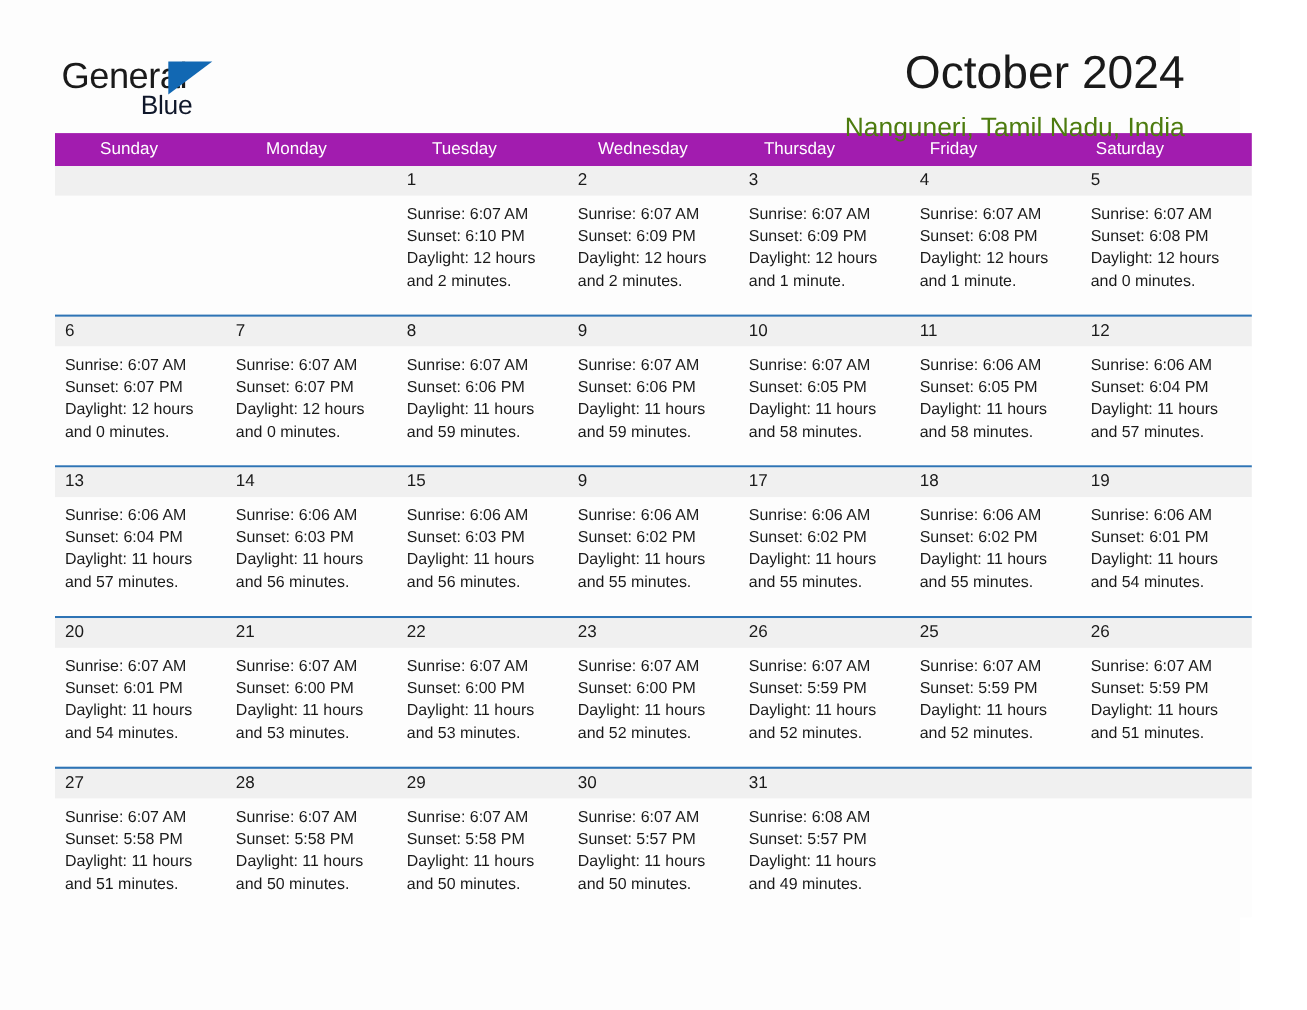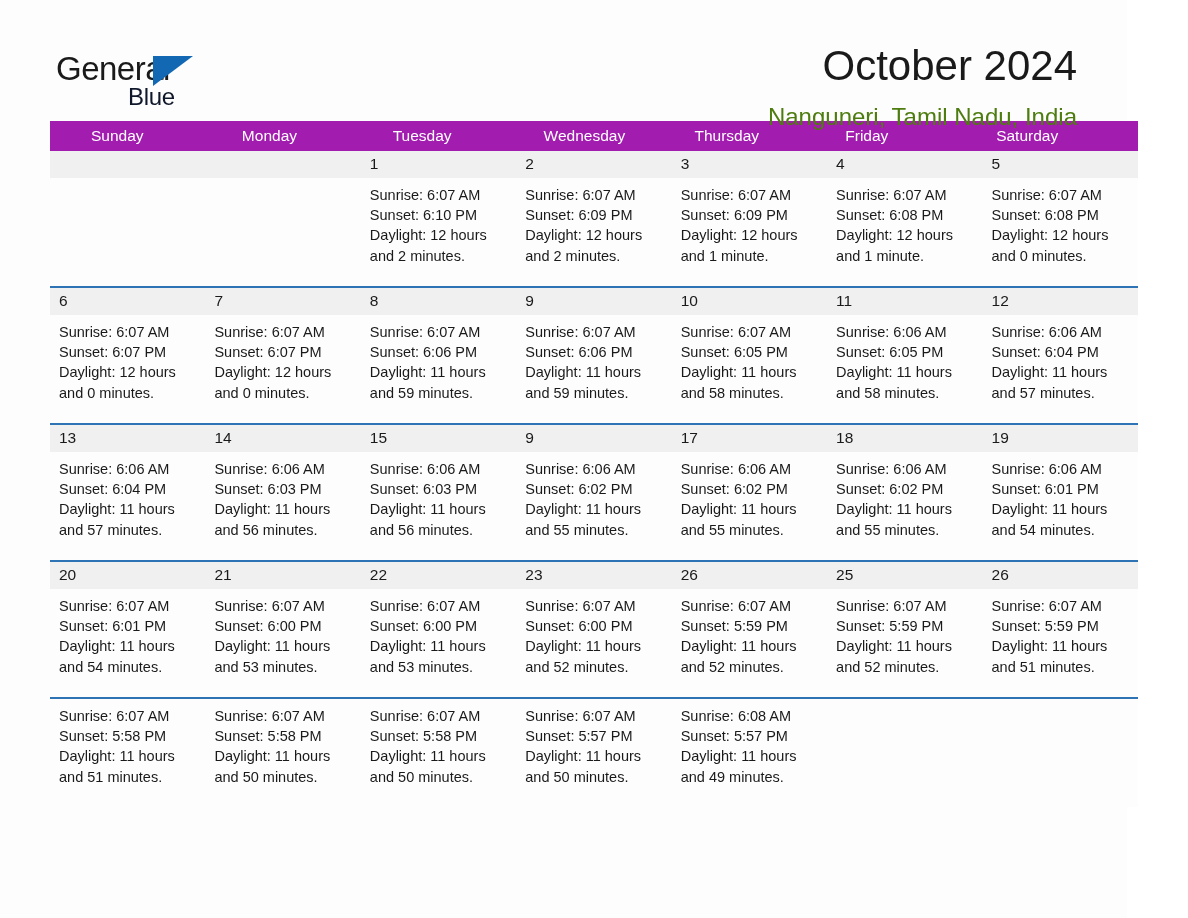--- a/index.html
+++ b/index.html
@@ -376,20 +376,29 @@
             </div>
             <div class="daycell">
               <div class="ln">Sunrise: 6:07 AM</div>
               <div class="ln">Sunset: 5:59 PM</div>
               <div class="ln">Daylight: 11 hours</div>
               <div class="ln">and 51 minutes.</div>
             </div>
           </div>
         </div>
         <div class="week">
+          <div class="week-numbers">
+            <div class="daynum">27</div>
+            <div class="daynum">28</div>
+            <div class="daynum">29</div>
+            <div class="daynum">30</div>
+            <div class="daynum">31</div>
+            <div class="daynum"></div>
+            <div class="daynum"></div>
+          </div>
           <div class="week-body">
             <div class="daycell">
               <div class="ln">Sunrise: 6:07 AM</div>
               <div class="ln">Sunset: 5:58 PM</div>
               <div class="ln">Daylight: 11 hours</div>
               <div class="ln">and 51 minutes.</div>
             </div>
             <div class="daycell">
               <div class="ln">Sunrise: 6:07 AM</div>
               <div class="ln">Sunset: 5:58 PM</div>

